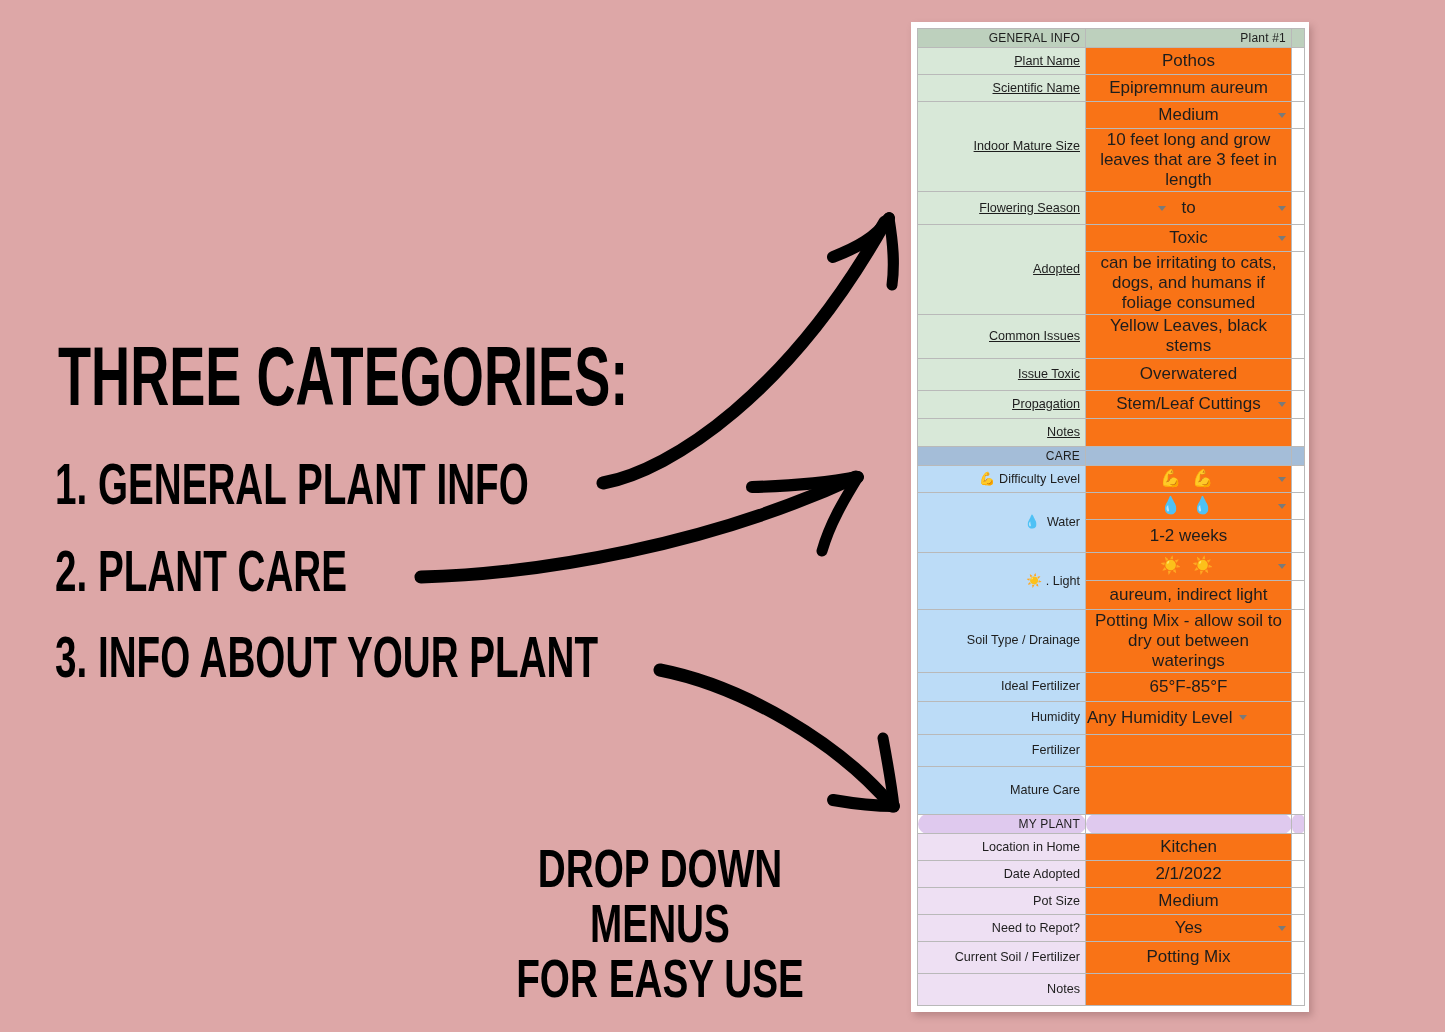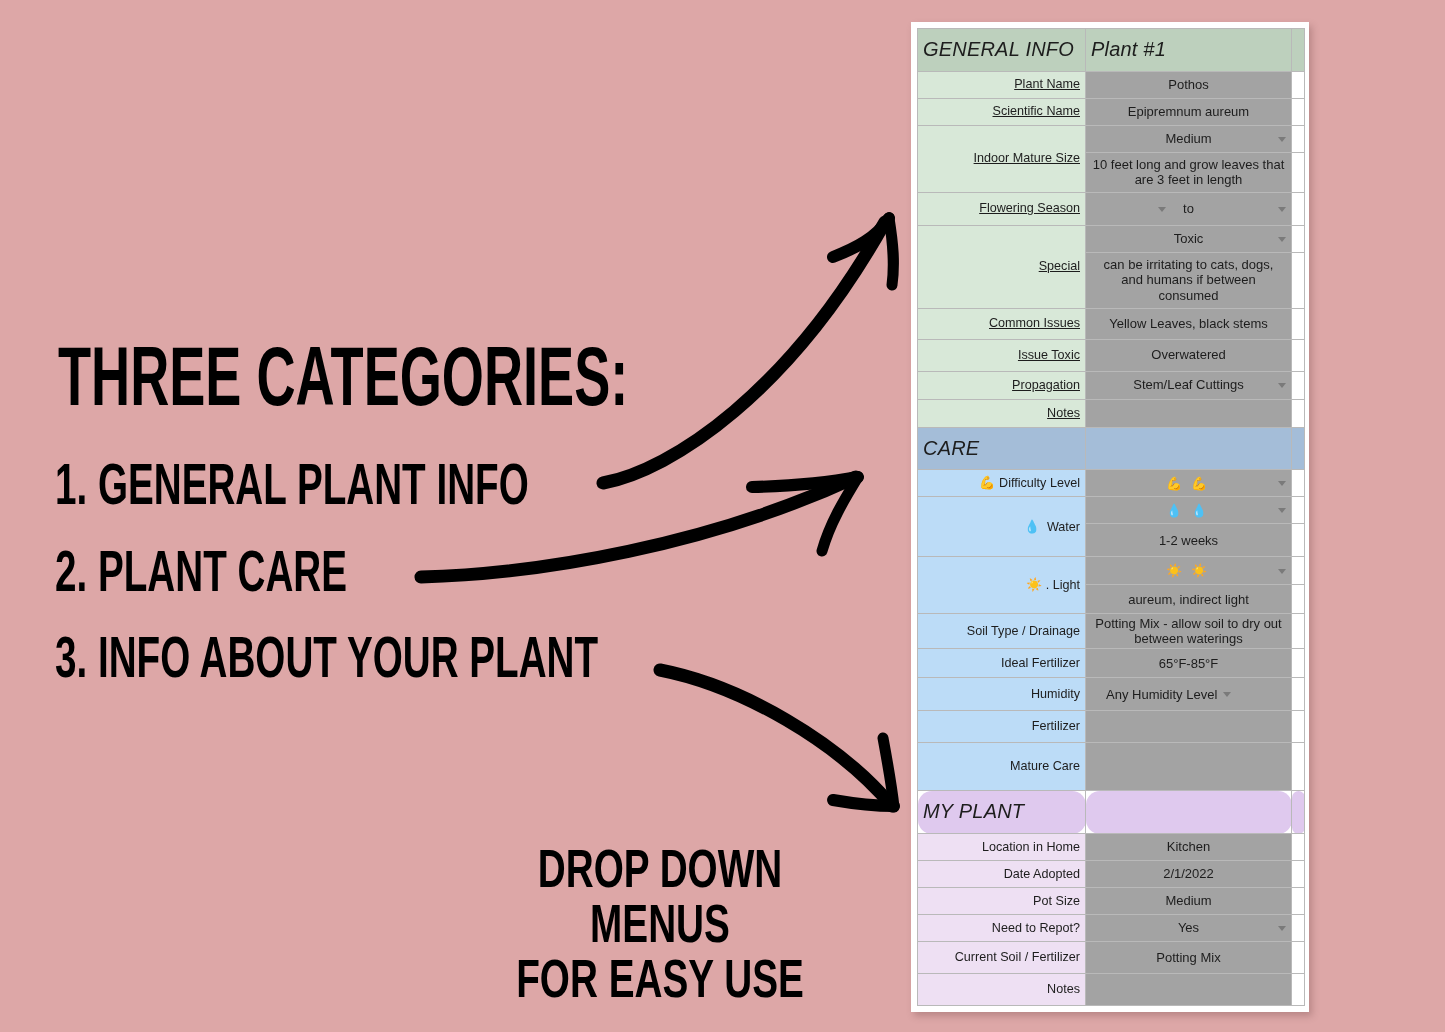--- a/index.html
+++ b/index.html
@@ -91,30 +91,30 @@
   col.c-label{width:168px;}
   col.c-value{width:206px;}
   col.c-pad{width:13px;}
 
   td.label{
     text-align:right;
     vertical-align:middle;
     font-size:12.6px;
   }
   td.value{
-    text-align:center;vertical-align:middle;background:#a3a3a3;
+    text-align:center;vertical-align:middle;background:#f97316;
     position:relative;
-    font-size:13px;
+    font-size:17px;
   }
   td.pad{background:#ffffff;border-left:1px solid #b9b9b9;border-top:none;border-bottom:none;border-right:none;}
 
   
   tr.sec td{
-    text-align:left;font-size:20px;letter-spacing:.2px;
-    padding:3px 4px;border:1px solid #8a8a8a;font-style:italic;
+    text-align:right;font-size:12px;letter-spacing:.2px;
+    padding:3px 4px;border:1px solid #8a8a8a;
   }
   tr.sec.general td{background:#bdd0bd;}
   tr.sec.care td{background:#a4bdd8;}
   tr.sec.mine td{background:#dfc9ee;border-radius:14px;}
 
   
   .lbl-general{background:#d8e8d8;text-decoration:underline;}
   .lbl-care{background:#bcdcf7;margin-left:20px;}
   .lbl-mine{background:#eee0f3;}
 
@@ -219,29 +219,29 @@
       <td class="label lbl-general">Flowering Season</td>
       <td class="value mid">
         <span class="caret l"></span>
         <span>to</span>
         <span class="caret"></span>
       </td>
       <td class="pad"></td>
     </tr>
 
     <tr style="height:27px">
-      <td class="label lbl-general" rowspan="2">Special</td>
+      <td class="label lbl-general" rowspan="2">Adopted</td>
       <td class="value mid">
         <span>Toxic</span>
         <span class="caret"></span>
       </td>
       <td class="pad"></td>
     </tr>
     <tr style="height:56px">
-      <td class="value mid">can be irritating to cats, dogs, and humans if between consumed</td>
+      <td class="value mid">can be irritating to cats, dogs, and humans if foliage consumed</td>
       <td class="pad"></td>
     </tr>
 
     <tr style="height:31px">
       <td class="label lbl-general">Common Issues</td>
       <td class="value mid">Yellow Leaves, black stems</td>
       <td class="pad"></td>
     </tr>
 
     <tr style="height:32px">
@@ -319,21 +319,21 @@
     </tr>
 
     <tr style="height:29px">
       <td class="label lbl-care">Ideal Fertilizer</td>
       <td class="value mid">65°F-85°F</td>
       <td class="pad"></td>
     </tr>
 
     <tr style="height:33px">
       <td class="label lbl-care">Humidity</td>
-      <td class="value mid" style="text-align:left;padding-left:20px">
+      <td class="value mid" style="text-align:left;padding-left:1px">
         <span>Any Humidity Level</span><span class="caret inline"></span>
       </td>
       <td class="pad"></td>
     </tr>
 
     <tr style="height:32px">
       <td class="label lbl-care">Fertilizer</td>
       <td class="value mid"></td>
       <td class="pad"></td>
     </tr>

